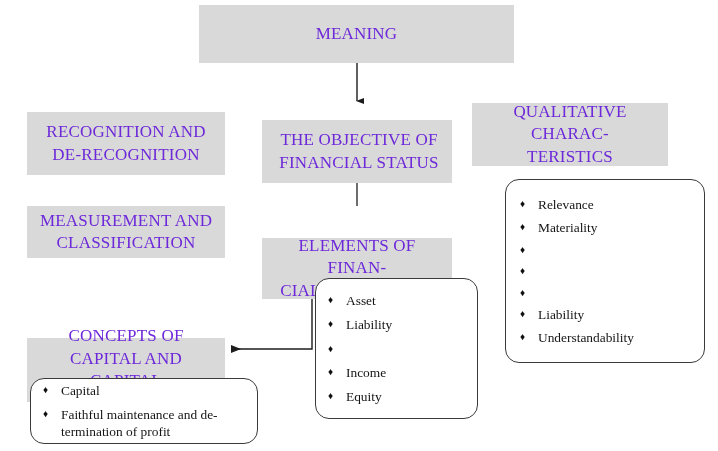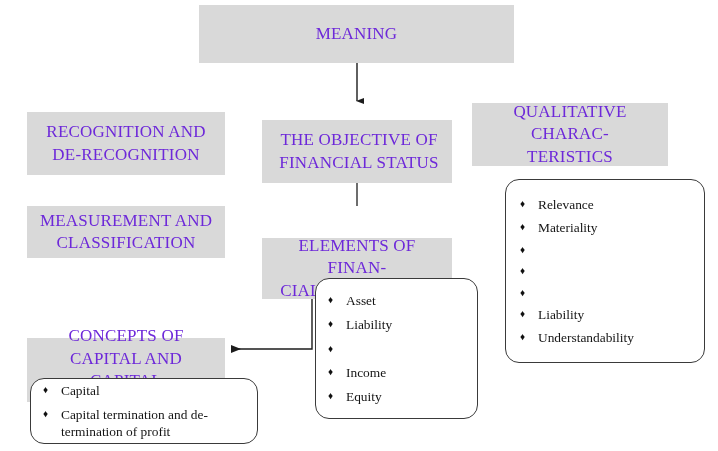--- a/index.html
+++ b/index.html
@@ -194,19 +194,19 @@
   </div>
 
   <div class="rbox" style="left:30px; top:378px; width:228px; height:66px;">
     <div class="bullets" style="padding:6px 8px 6px 12px; gap:7px;">
       <div class="bullet-row">
         <span class="bullet-mark">♦</span>
         <span class="bullet-text">Capital</span>
       </div>
       <div class="bullet-row">
         <span class="bullet-mark">♦</span>
-        <span class="bullet-text" style="white-space:pre-line;">Capital termination and de-
+        <span class="bullet-text" style="white-space:pre-line;">Faithful maintenance and de-
 termination of profit</span>
       </div>
     </div>
   </div>
 
 </div>
 
 </body></html>

